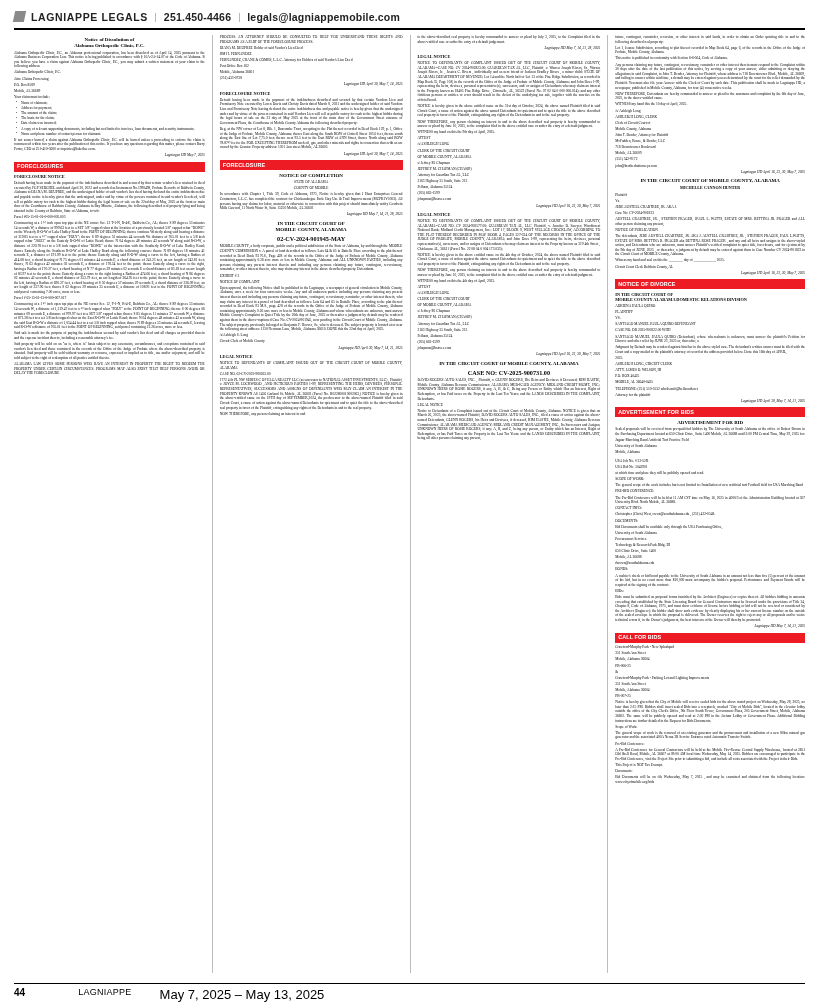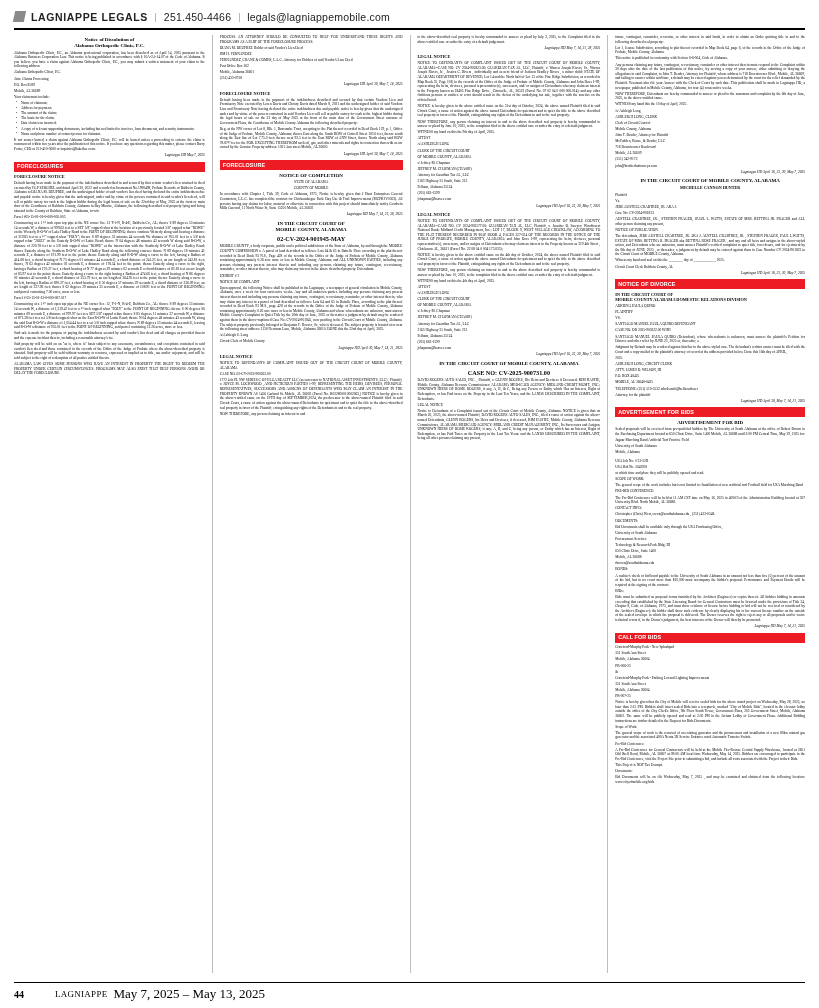--- a/index.html
+++ b/index.html
@@ -42,28 +42,28 @@
     letter-spacing: .06em;
     color: #222;
   }
   .mast-sep {
     margin: 0 7px;
     color: #777;
     font-size: 10px;
   }
   .mast-phone {
     font-family: "Liberation Sans", sans-serif;
-    font-weight: normal;
+    font-weight: bold;
     font-size: 10.5px;
     letter-spacing: .02em;
     color: #222;
   }
   .mast-email {
     font-family: "Liberation Sans", sans-serif;
-    font-weight: normal;
+    font-weight: bold;
     font-size: 10.5px;
     letter-spacing: .02em;
     color: #222;
   }
   
   .cols {
     display: flex;
     gap: 0;
     height: 938px;
   }
@@ -139,24 +139,25 @@
     left: -5px;
     top: -0.5px;
   }
   .sig { text-align: right; font-style: italic; margin-top: 1px; }
 
   
   .footer {
     position: absolute;
     left: 14px; right: 14px; bottom: 6px;
     display: flex;
-    align-items: center;
-    font-family: Liberation Serif, serif;
+    align-items: flex-start;
+    font-family: Liberation Sans, sans-serif;
     border-top: 1px solid #000;
     padding-top: 3px;
+    gap: 22px;
   }
   .pg-num { font-size: 10px; font-weight: bold; margin-right: 4px; }
   .pg-name { font-size: 9px; letter-spacing: .03em; margin-left: 27px; }
   .pg-date { font-size: 13px; margin-left: 6px; }
 </style>
 </head>
 <body>
 
 <div class="page">
 

